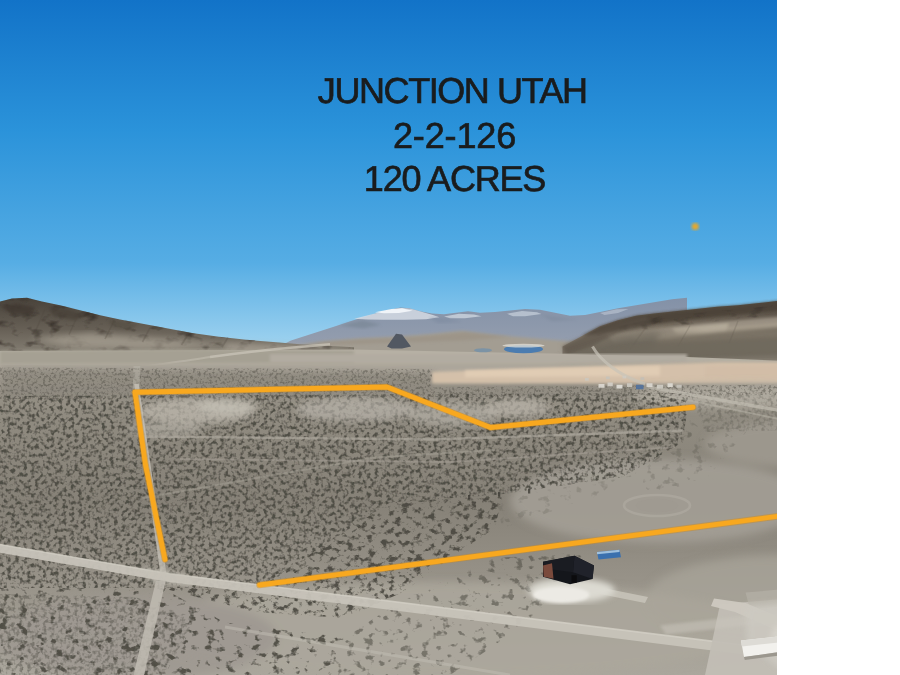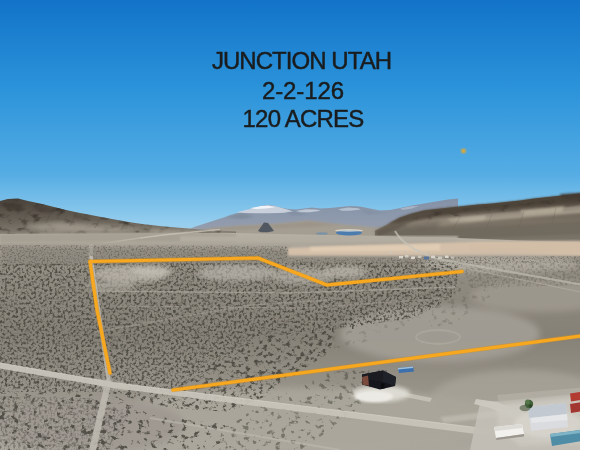--- a/index.html
+++ b/index.html
@@ -1,16 +1,16 @@
 <!DOCTYPE html>
 <html><head>
 <meta charset="utf-8">
 <style>
   html,body{margin:0;padding:0;background:#fff;}
-  #scene{width:580px;height:450px;position:relative;overflow:hidden;font-family:"Liberation Sans",sans-serif;}
+  #scene{width:518px;height:450px;position:relative;overflow:hidden;font-family:"Liberation Sans",sans-serif;}
 </style>
 </head>
 <body>
 <div id="scene">
 <svg width="600" height="450" viewBox="0 0 600 450">
 <defs>
   <linearGradient id="sky" x1="0" y1="0" x2="0" y2="1">
     <stop offset="0" stop-color="#1273c8"></stop>
     <stop offset="0.35" stop-color="#2b93da"></stop>
     <stop offset="0.7" stop-color="#56ade4"></stop>

